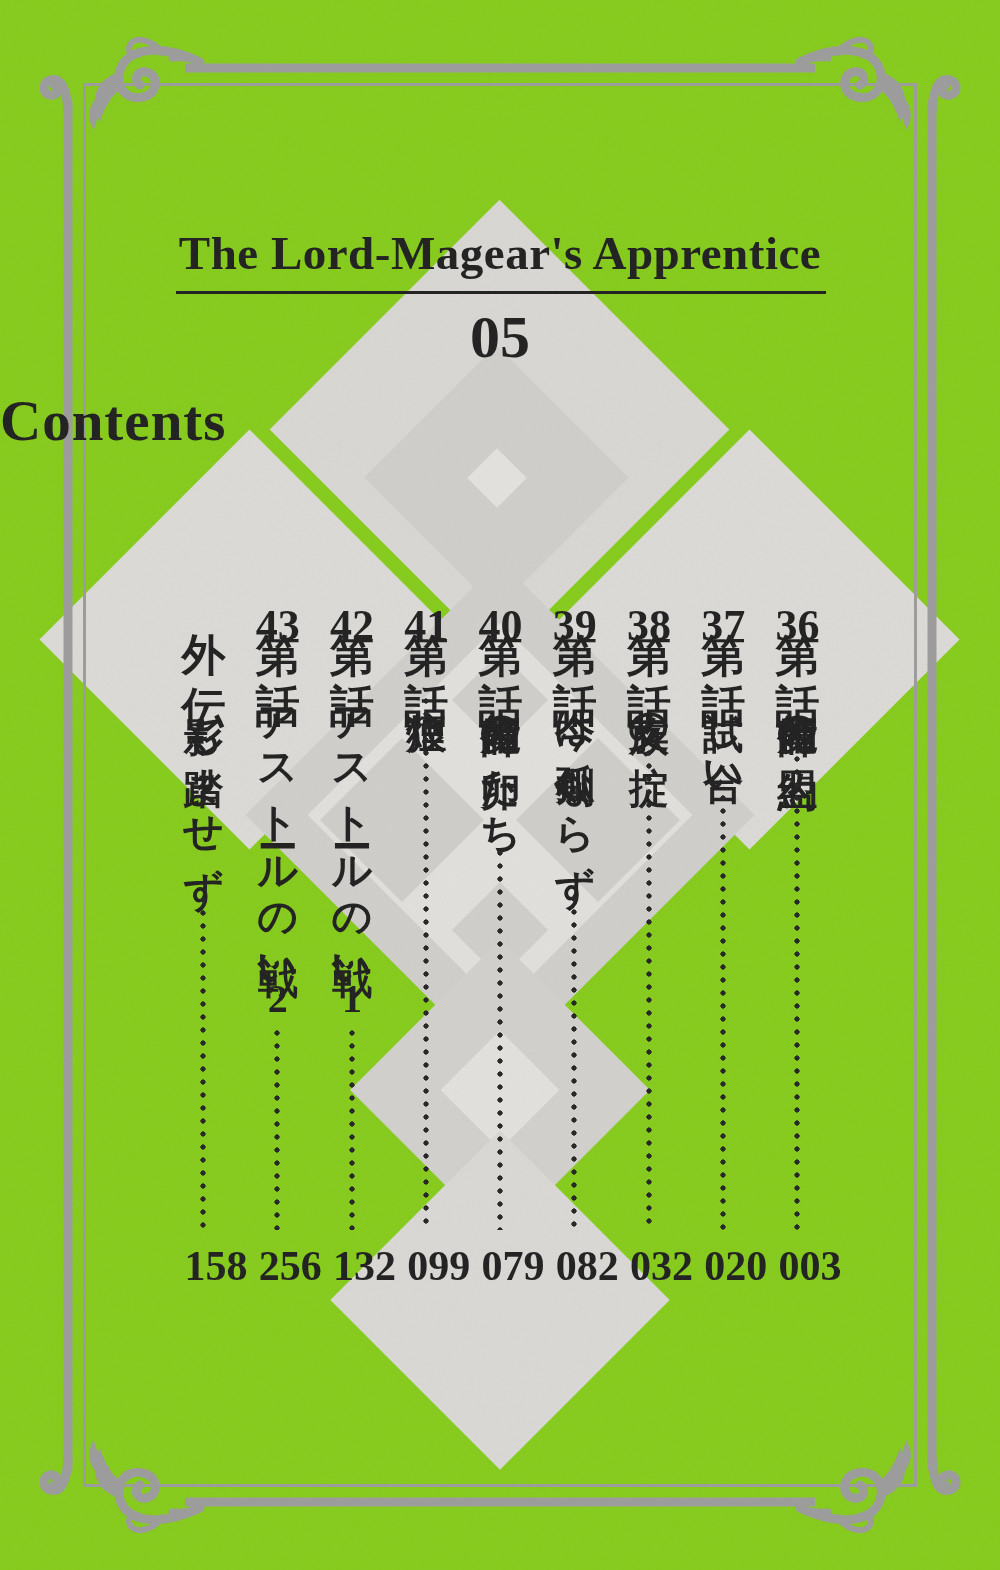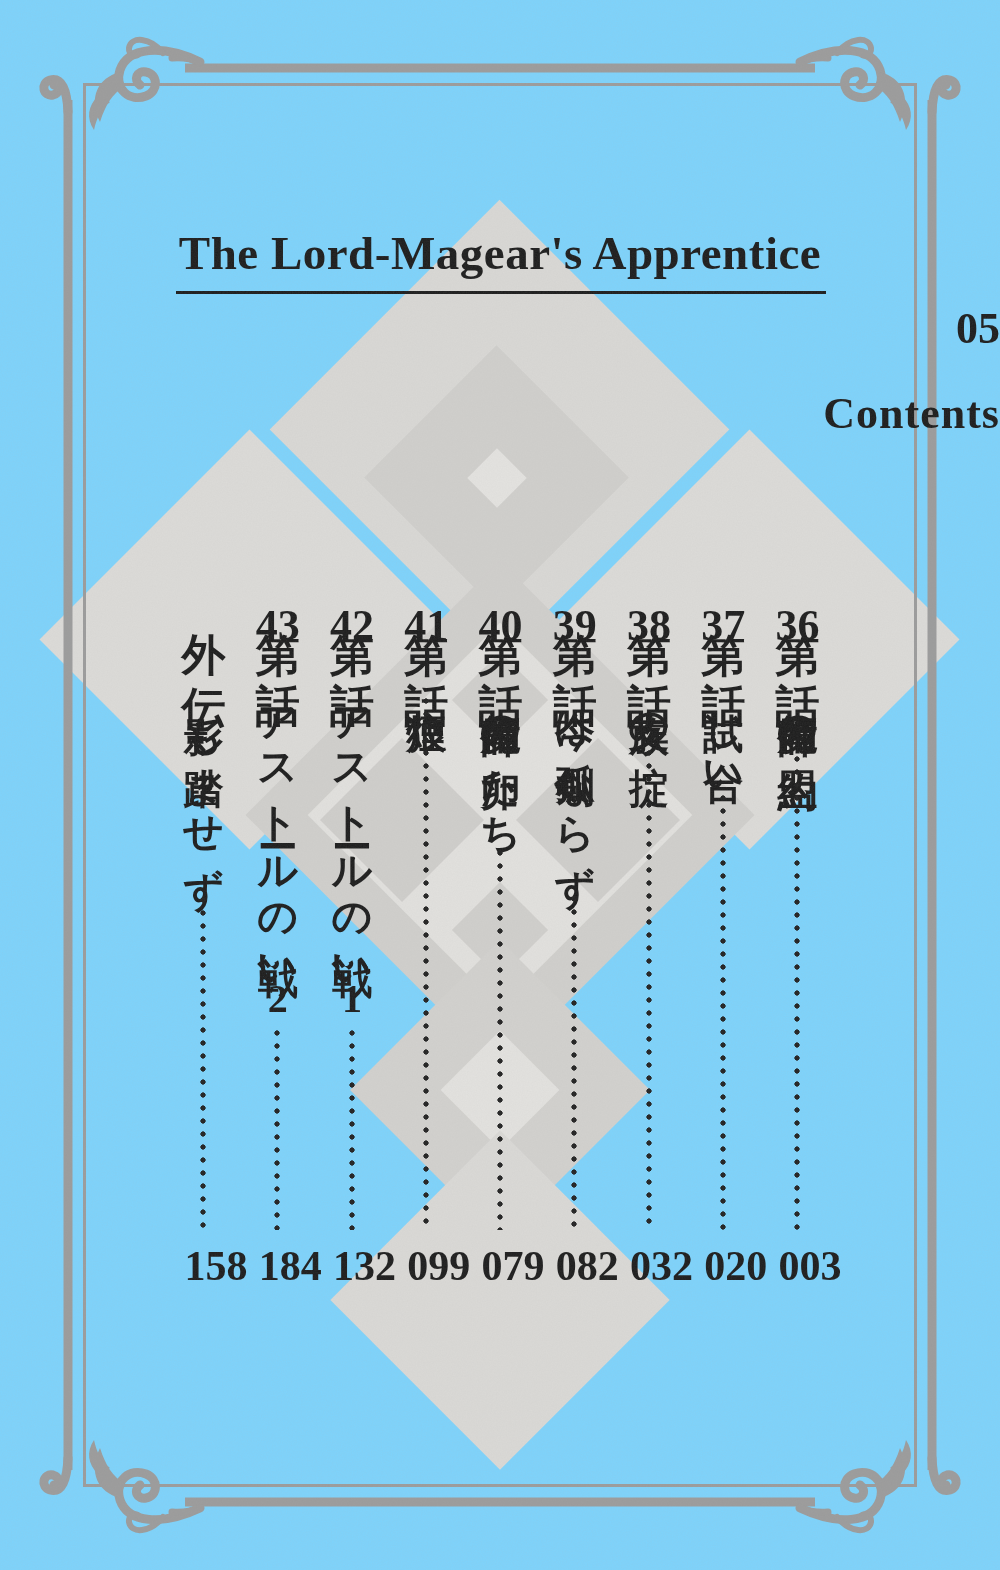--- a/index.html
+++ b/index.html
@@ -1,38 +1,38 @@
 <!DOCTYPE html>
 <html><head>
 <meta charset="utf-8">
 <style>
   html,body{margin:0;padding:0;background:#6a6a6a;}
   .page{
     position:relative;
     width:1000px;height:1570px;
     margin:0 auto;
-    background:#7dd3fc;
+    background:#84cc16;
     overflow:hidden;
     font-family:"Liberation Serif","DejaVu Serif",serif;
     color:#1b1b1b;
   }
   
   .watermark{position:absolute;inset:0;z-index:1;}
   .diamond{position:absolute;transform:rotate(45deg);}
   
   .frame{position:absolute;inset:0;z-index:2;}
   
   .content{position:absolute;inset:0;z-index:3;}
   .series-title{
     position:absolute;top:226px;left:0;width:100%;
     text-align:center;font-size:47px;font-weight:700;letter-spacing:0.5px;
   }
   .rule{position:absolute;top:291px;left:176px;width:650px;height:3px;background:#1b1b1b;}
-  .volume{position:absolute;top:303px;left:0;width:100%;text-align:right;font-size:44px;font-weight:700;}
-  .contents-label{position:absolute;top:388px;left:0;width:100%;text-align:right;font-size:44px;font-weight:600;letter-spacing:1px;}
+  .volume{position:absolute;top:303px;left:0;width:100%;text-align:center;font-size:60px;font-weight:700;}
+  .contents-label{position:absolute;top:388px;left:0;width:100%;text-align:left;font-size:57px;font-weight:600;letter-spacing:1px;}
   
   .toc{
     position:absolute;top:598px;left:168px;width:664px;height:692px;
     display:flex;flex-direction:row-reverse;justify-content:space-between;
   }
   .toc-column{width:70px;display:flex;flex-direction:column;align-items:center;}
   .vtext{
     writing-mode:vertical-rl;text-orientation:mixed;
     font-weight:700;line-height:1;white-space:nowrap;
   }
@@ -140,21 +140,21 @@
         <div class="toc-column">
           <div class="vtext chap-label">第<span class="tcy">42</span>話</div>
           <div class="vtext chap-title">アストールの戦い<span class="tcy">1</span></div>
           <div class="leader"></div>
           <div class="pagenum">132</div>
         </div>
         <div class="toc-column">
           <div class="vtext chap-label">第<span class="tcy">43</span>話</div>
           <div class="vtext chap-title">アストールの戦い<span class="tcy">2</span></div>
           <div class="leader"></div>
-          <div class="pagenum">184</div>
+          <div class="pagenum">256</div>
         </div>
         <div class="toc-column">
           <div class="vtext chap-label">外　伝</div>
           <div class="vtext chap-title">影も踏ませず</div>
           <div class="leader"></div>
           <div class="pagenum">158</div>
         </div>
       </div>
   </div>
 

